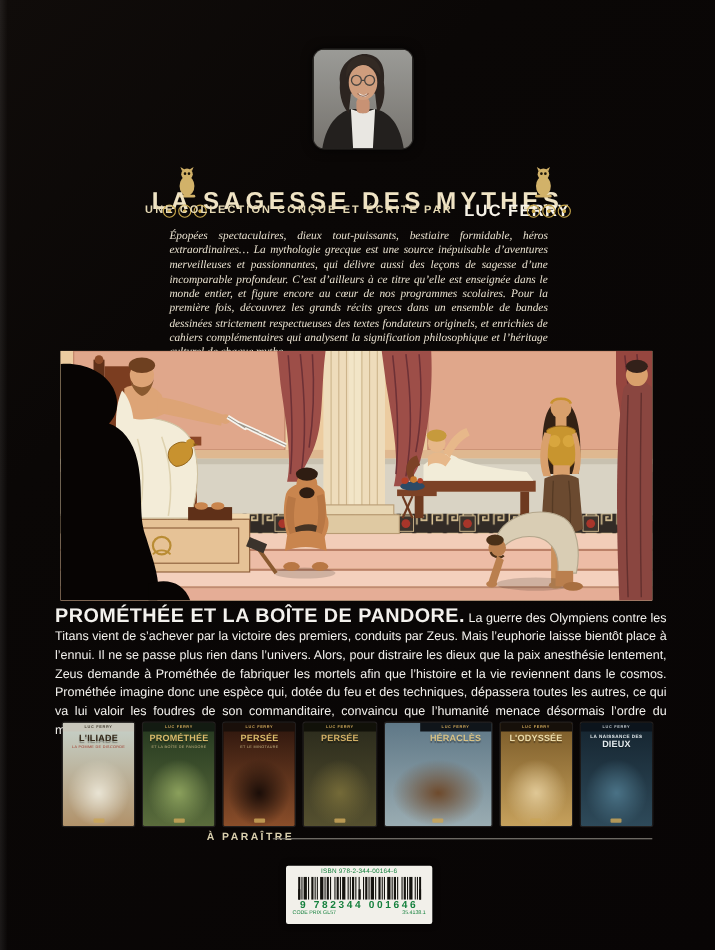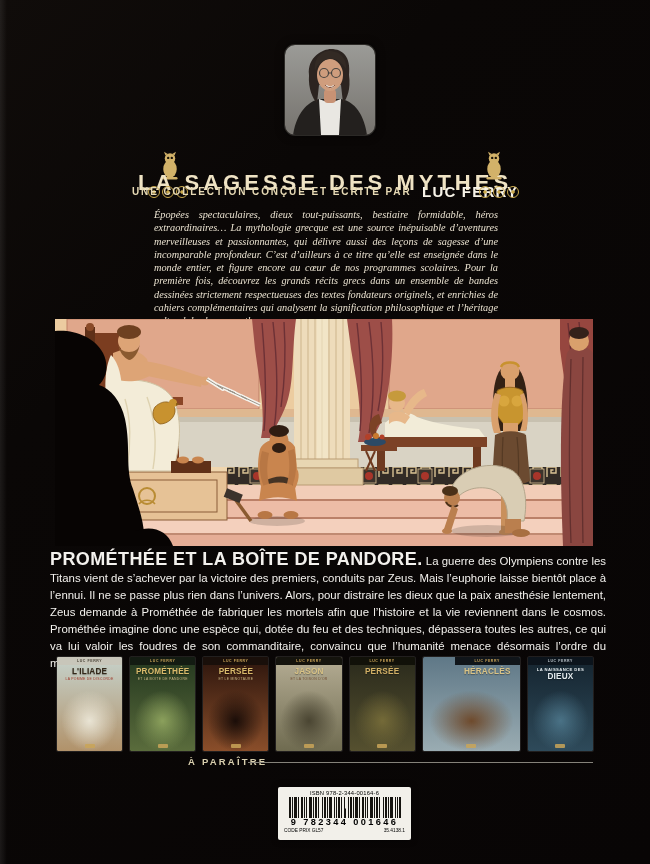--- a/index.html
+++ b/index.html
@@ -32,21 +32,21 @@
   .c-band{position:relative;height:8px;line-height:8px;text-align:center;font-size:3.5px;letter-spacing:.6px;font-weight:bold;}
   .c-txt{position:relative;text-align:center;margin-top:2px;}
   .c-over{font-size:4.2px;letter-spacing:.4px;font-weight:bold;}
   .c-title{font-size:8.2px;font-weight:bold;letter-spacing:.2px;text-shadow:0 1px 1px rgba(0,0,0,.35);}
   .c-sub{font-size:3.4px;letter-spacing:.3px;margin-top:1px;}
   .c-logo{position:absolute;bottom:3px;left:50%;transform:translateX(-50%);width:10px;height:4px;background:#c9a458;border-radius:1px;opacity:.85;}
 
   .upcoming{position:absolute;left:188px;top:756px;font-size:9.5px;font-weight:bold;letter-spacing:2.2px;color:#d9cfae;}
   .rule{position:absolute;left:248px;top:762px;width:345px;height:1px;background:#85827a;}
 
-  .barcode{position:absolute;left:278px;top:787px;width:133px;height:53px;background:#f2f0ea;border-radius:2px;color:#000000;text-align:center;box-shadow:0 0 6px rgba(0,0,0,.6);}
+  .barcode{position:absolute;left:260px;top:787px;width:133px;height:53px;background:#f2f0ea;border-radius:2px;color:#15803d;text-align:center;box-shadow:0 0 6px rgba(0,0,0,.6);}
   .isbn{font-size:5.8px;letter-spacing:.2px;padding-top:2.5px;}
   .bars{display:block;width:112px;height:21px;margin:1px auto 0;}
   .num{font-size:9.2px;font-weight:bold;letter-spacing:2.4px;margin-top:-1px;}
   .brow{display:flex;justify-content:space-between;padding:0 6px;font-size:4.8px;margin-top:1.5px;}
 </style>
 </head>
 <body>
 
 <div class="page">
 
@@ -359,29 +359,20 @@
     <div class="cover" style="background: radial-gradient(60% 45% at 50% 68%, rgb(26, 13, 8), transparent 72%), linear-gradient(rgb(44, 21, 13), rgb(138, 78, 42));">
       <div class="c-band" style="background: rgb(25, 15, 10); color: rgb(202, 164, 88);">LUC FERRY</div>
       <div class="c-txt">
         <div class="c-over" style="color: rgb(217, 186, 107);"></div>
         <div class="c-title" style="color: rgb(217, 186, 107);">PERSÉE</div>
         <div class="c-sub" style="color: rgb(201, 182, 132);">ET LE MINOTAURE</div>
       </div>
       <div class="c-logo"></div>
     </div>
 
-    <div class="cover" style="background: radial-gradient(60% 45% at 50% 68%, rgb(74, 69, 50), transparent 72%), linear-gradient(rgb(181, 173, 148), rgb(111, 107, 80));">
-      <div class="c-band" style="background: rgb(20, 19, 13); color: rgb(202, 164, 88);">LUC FERRY</div>
-      <div class="c-txt">
-        <div class="c-over" style="color: rgb(217, 195, 134);"></div>
-        <div class="c-title" style="color: rgb(217, 195, 134);">JASON</div>
-        <div class="c-sub" style="color: rgb(110, 74, 48);">ET LA TOISON D'OR</div>
-      </div>
-      <div class="c-logo"></div>
-    </div>
 
     <div class="cover" style="background: radial-gradient(60% 45% at 50% 68%, rgb(116, 106, 56), transparent 72%), linear-gradient(rgb(42, 42, 28), rgb(85, 80, 47));">
       <div class="c-band" style="background: rgb(17, 17, 9); color: rgb(202, 164, 88);">LUC FERRY</div>
       <div class="c-txt">
         <div class="c-over" style="color: rgb(210, 176, 102);"></div>
         <div class="c-title" style="color: rgb(210, 176, 102); text-align: center;">PERSÉE</div>
         <div class="c-sub" style="color: rgb(201, 182, 132);"></div>
       </div>
       <div class="c-logo"></div>
     </div>
@@ -389,20 +380,29 @@
     <div class="cover" style="background: radial-gradient(60% 45% at 50% 68%, rgb(110, 74, 44), transparent 72%), linear-gradient(rgb(95, 120, 135), rgb(154, 172, 178)); padding-left: 32px;">
       <div class="c-band" style="background: rgb(16, 21, 26); color: rgb(202, 164, 88);">LUC FERRY</div>
       <div class="c-txt">
         <div class="c-over" style="color: rgb(217, 195, 134);"></div>
         <div class="c-title" style="color: rgb(217, 195, 134);">HÉRACLÈS</div>
         <div class="c-sub" style="color: rgb(201, 182, 132);"></div>
       </div>
       <div class="c-logo"></div>
     </div>
 
+    <div class="cover" style="background: radial-gradient(60% 45% at 50% 68%, rgb(224, 200, 150), transparent 72%), linear-gradient(rgb(122, 90, 40), rgb(198, 161, 92));">
+      <div class="c-band" style="background: rgb(22, 16, 10); color: rgb(202, 164, 88);">LUC FERRY</div>
+      <div class="c-txt">
+        <div class="c-over" style="color: rgb(236, 220, 170);"></div>
+        <div class="c-title" style="color: rgb(236, 220, 170);">L'ODYSSÉE</div>
+        <div class="c-sub" style="color: rgb(201, 182, 132);"></div>
+      </div>
+      <div class="c-logo"></div>
+    </div>
 
     <div class="cover" style="background: radial-gradient(60% 45% at 50% 68%, rgb(74, 114, 134), transparent 72%), linear-gradient(rgb(21, 36, 47), rgb(46, 74, 90));">
       <div class="c-band" style="background: rgb(12, 20, 28); color: rgb(185, 194, 200);">LUC FERRY</div>
       <div class="c-txt">
         <div class="c-over" style="color: rgb(228, 235, 238);">LA NAISSANCE DES</div>
         <div class="c-title" style="color: rgb(228, 235, 238);">DIEUX</div>
         <div class="c-sub" style="color: rgb(185, 194, 200);"></div>
       </div>
       <div class="c-logo"></div>
     </div>

